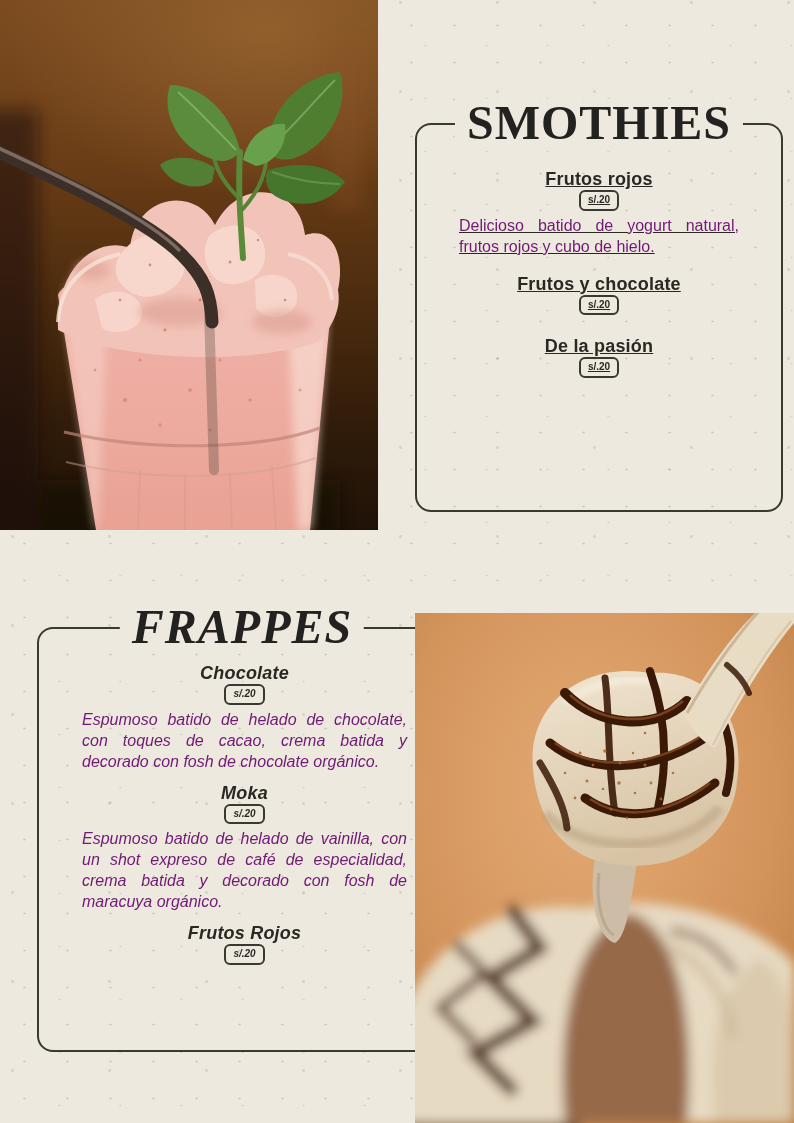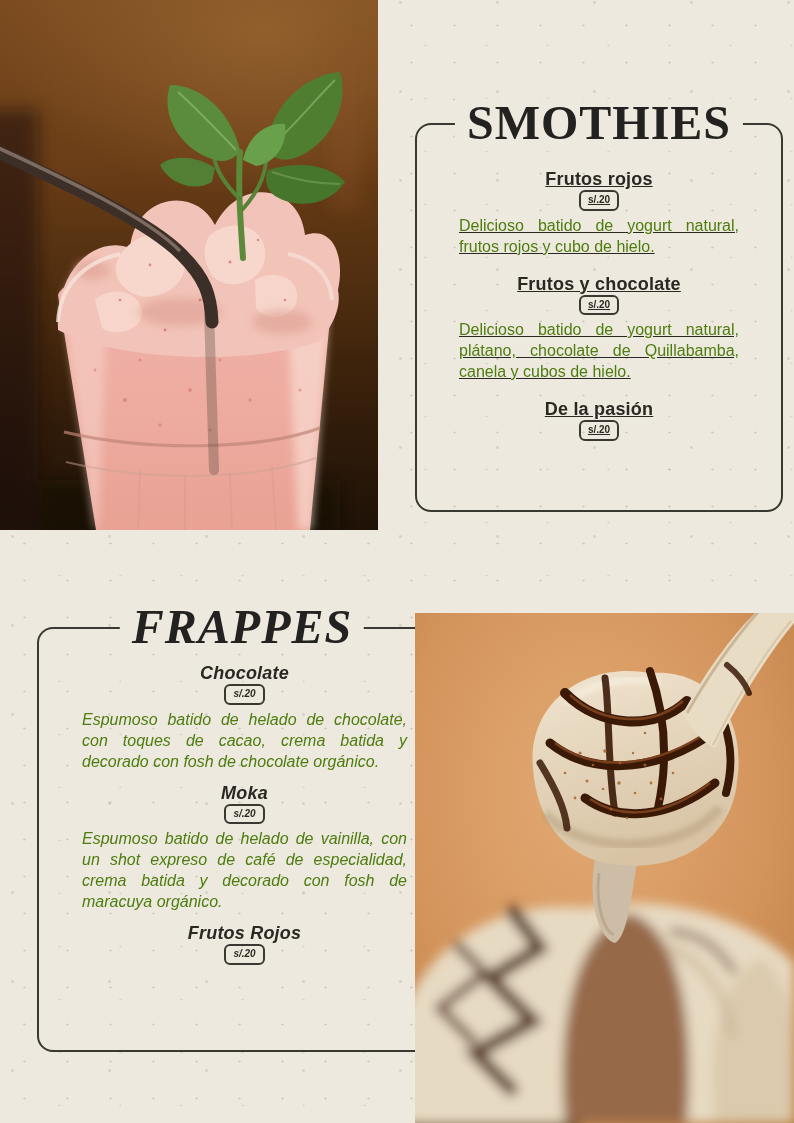--- a/index.html
+++ b/index.html
@@ -40,21 +40,21 @@
 
   .item{display:block;}
   .item-head{display:flex;justify-content:space-between;align-items:center;margin-bottom:4px;flex-direction:column;}
   .item-name{font-weight:700;font-size:18px;letter-spacing:0.2px;color:#2a2823;}
   .price-badge{
     border:2px solid #3a3833;border-radius:6px;background:transparent;
     font-size:10px;font-weight:700;color:#2a2823;
     padding:1px 7px 2px 7px;line-height:1.35;
   }
   .item-desc{
-    font-size:16px;line-height:21px;color:#4d7c0f;
+    font-size:16px;line-height:21px;color:#701a75;
     text-align:justify;margin:0;
   }
 </style>
 </head>
 <body>
 
 <div class="photo" id="photo-smoothie">
   <svg width="378" height="530" viewBox="0 0 378 530">
     <defs>
       <linearGradient id="woodG" x1="0" y1="0" x2="0" y2="1">
@@ -169,21 +169,20 @@
         <span class="item-name">Frutos rojos</span>
         <span class="price-badge">s/.20</span>
       </div>
       <p class="item-desc">Delicioso batido de yogurt natural, frutos rojos y cubo de hielo.</p>
     </div>
     <div class="item">
       <div class="item-head">
         <span class="item-name">Frutos y chocolate</span>
         <span class="price-badge">s/.20</span>
       </div>
-      <p class="item-desc">Delicioso batido de yogurt natural, plátano, chocolate de Quillabamba, canela y cubos de hielo.</p>
     </div>
     <div class="item">
       <div class="item-head">
         <span class="item-name">De la pasión</span>
         <span class="price-badge">s/.20</span>
       </div>
     </div>
   </div>
 </section>
 

